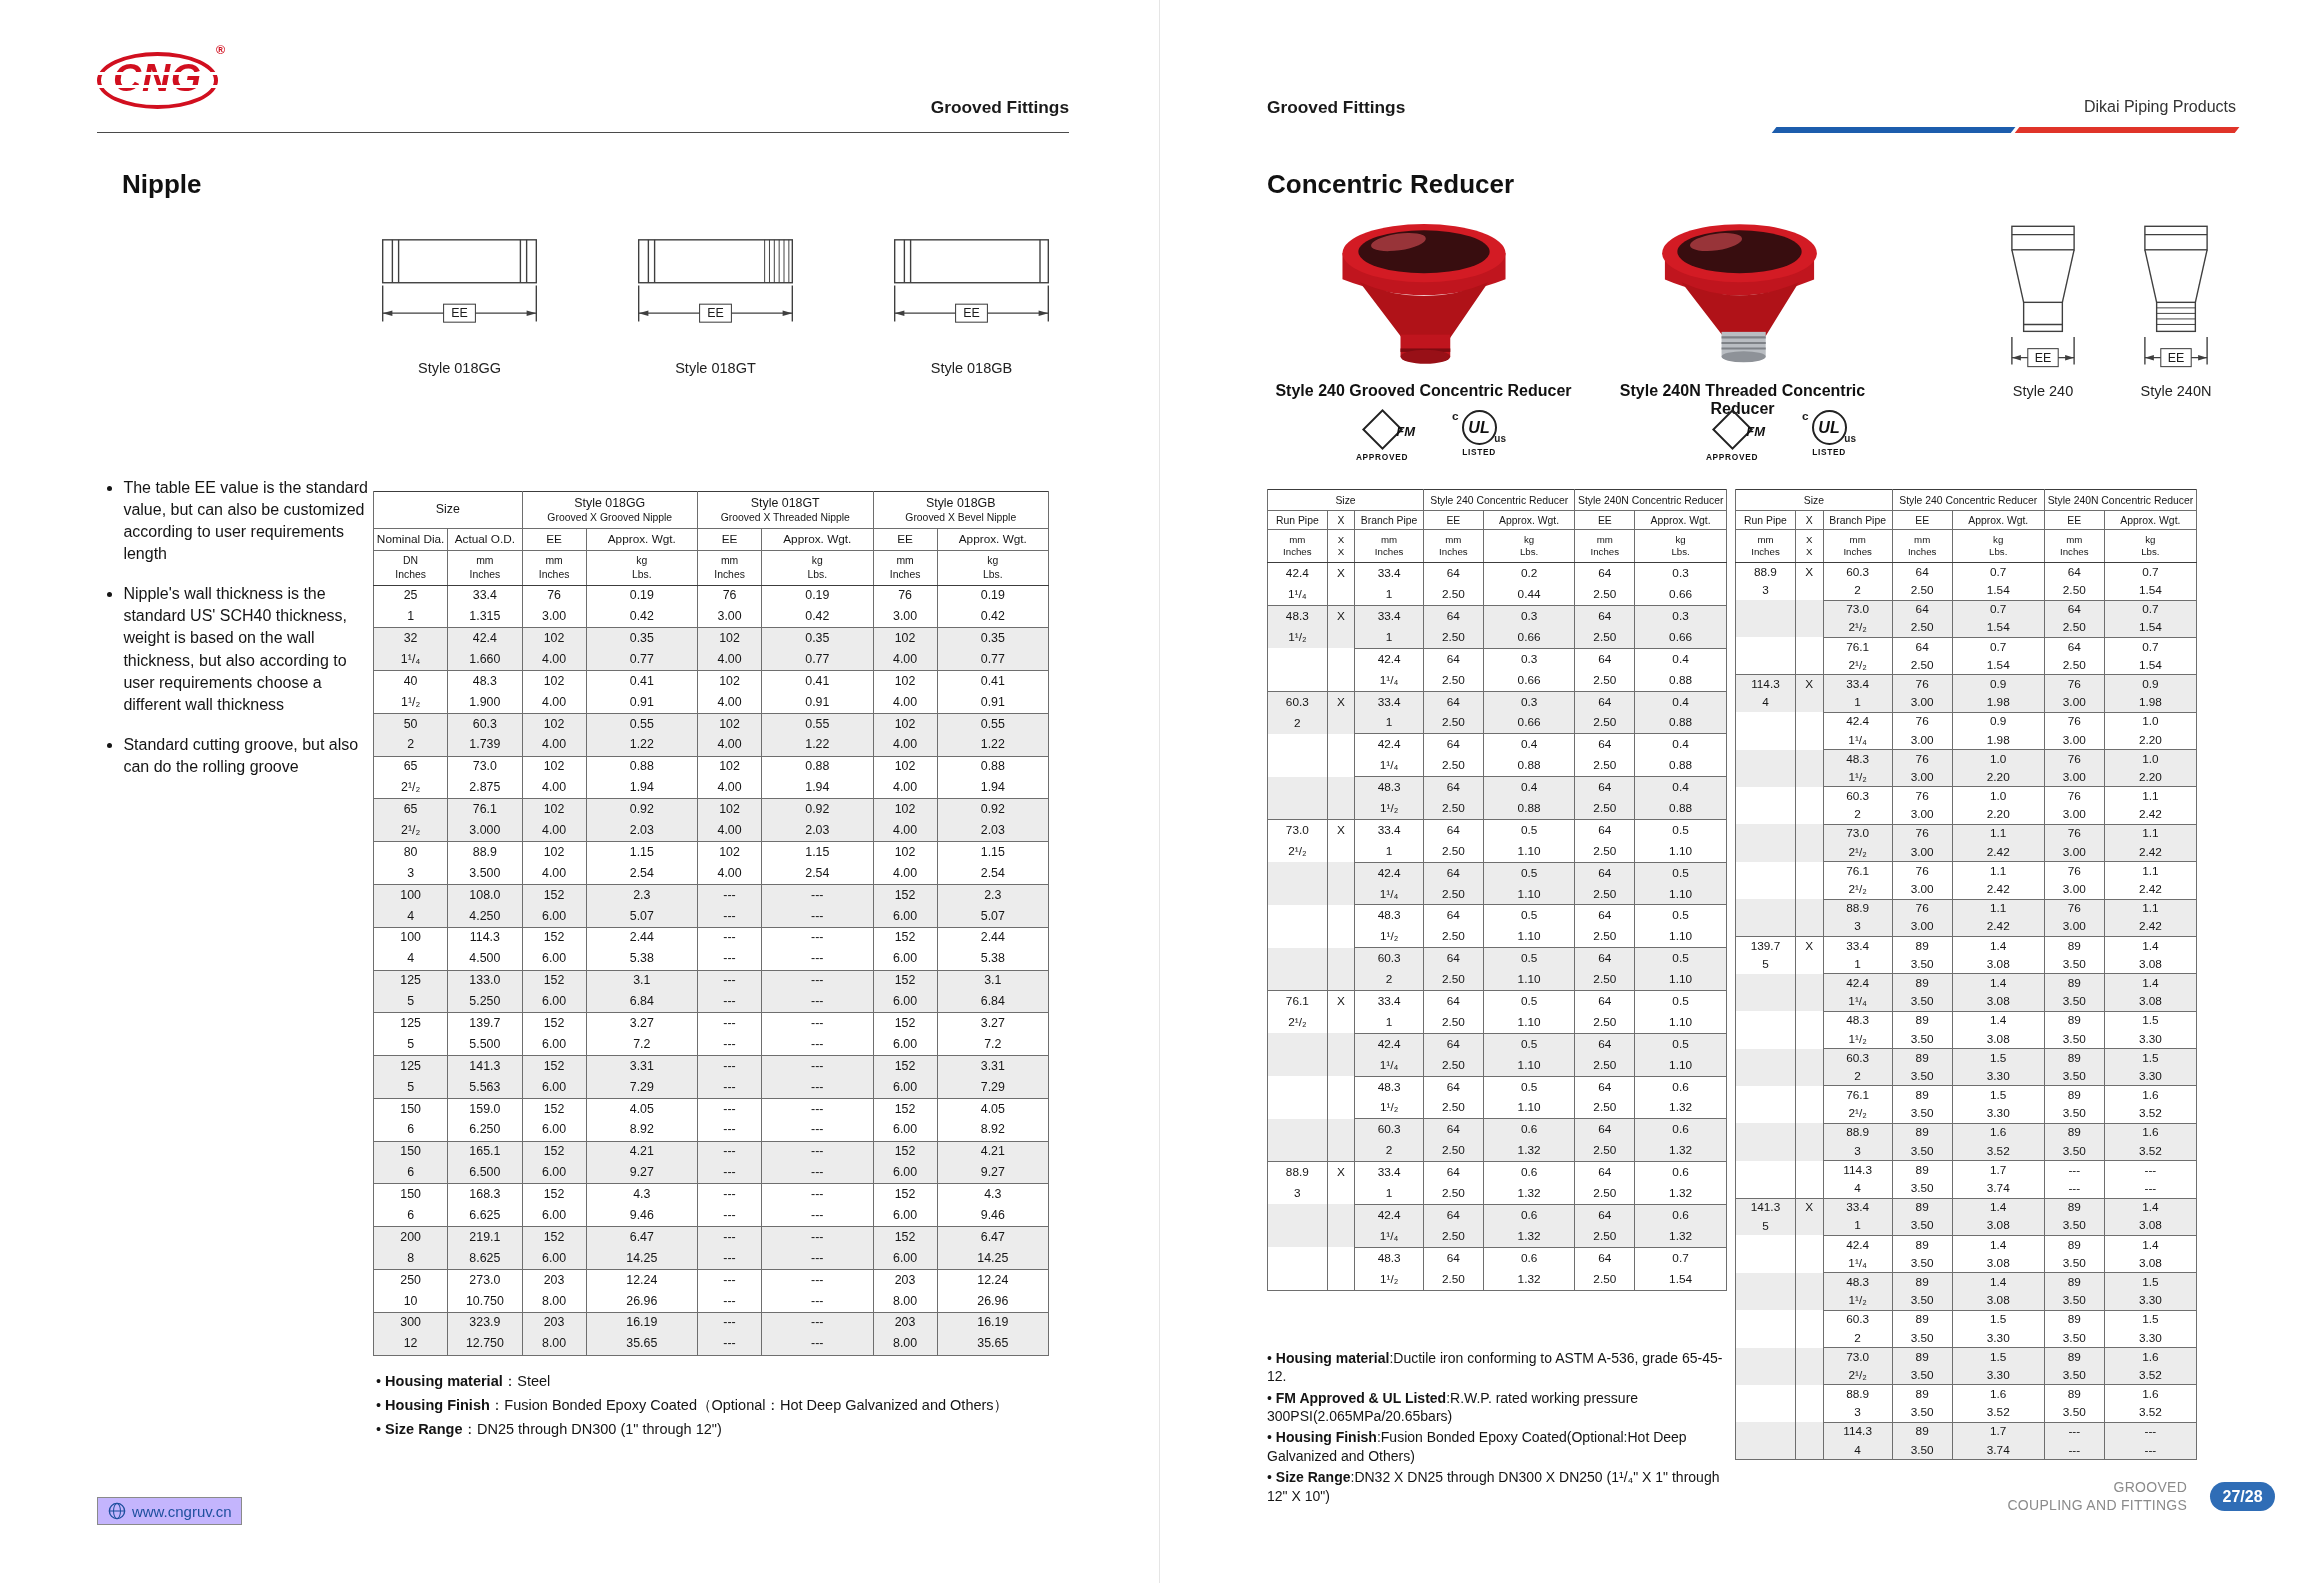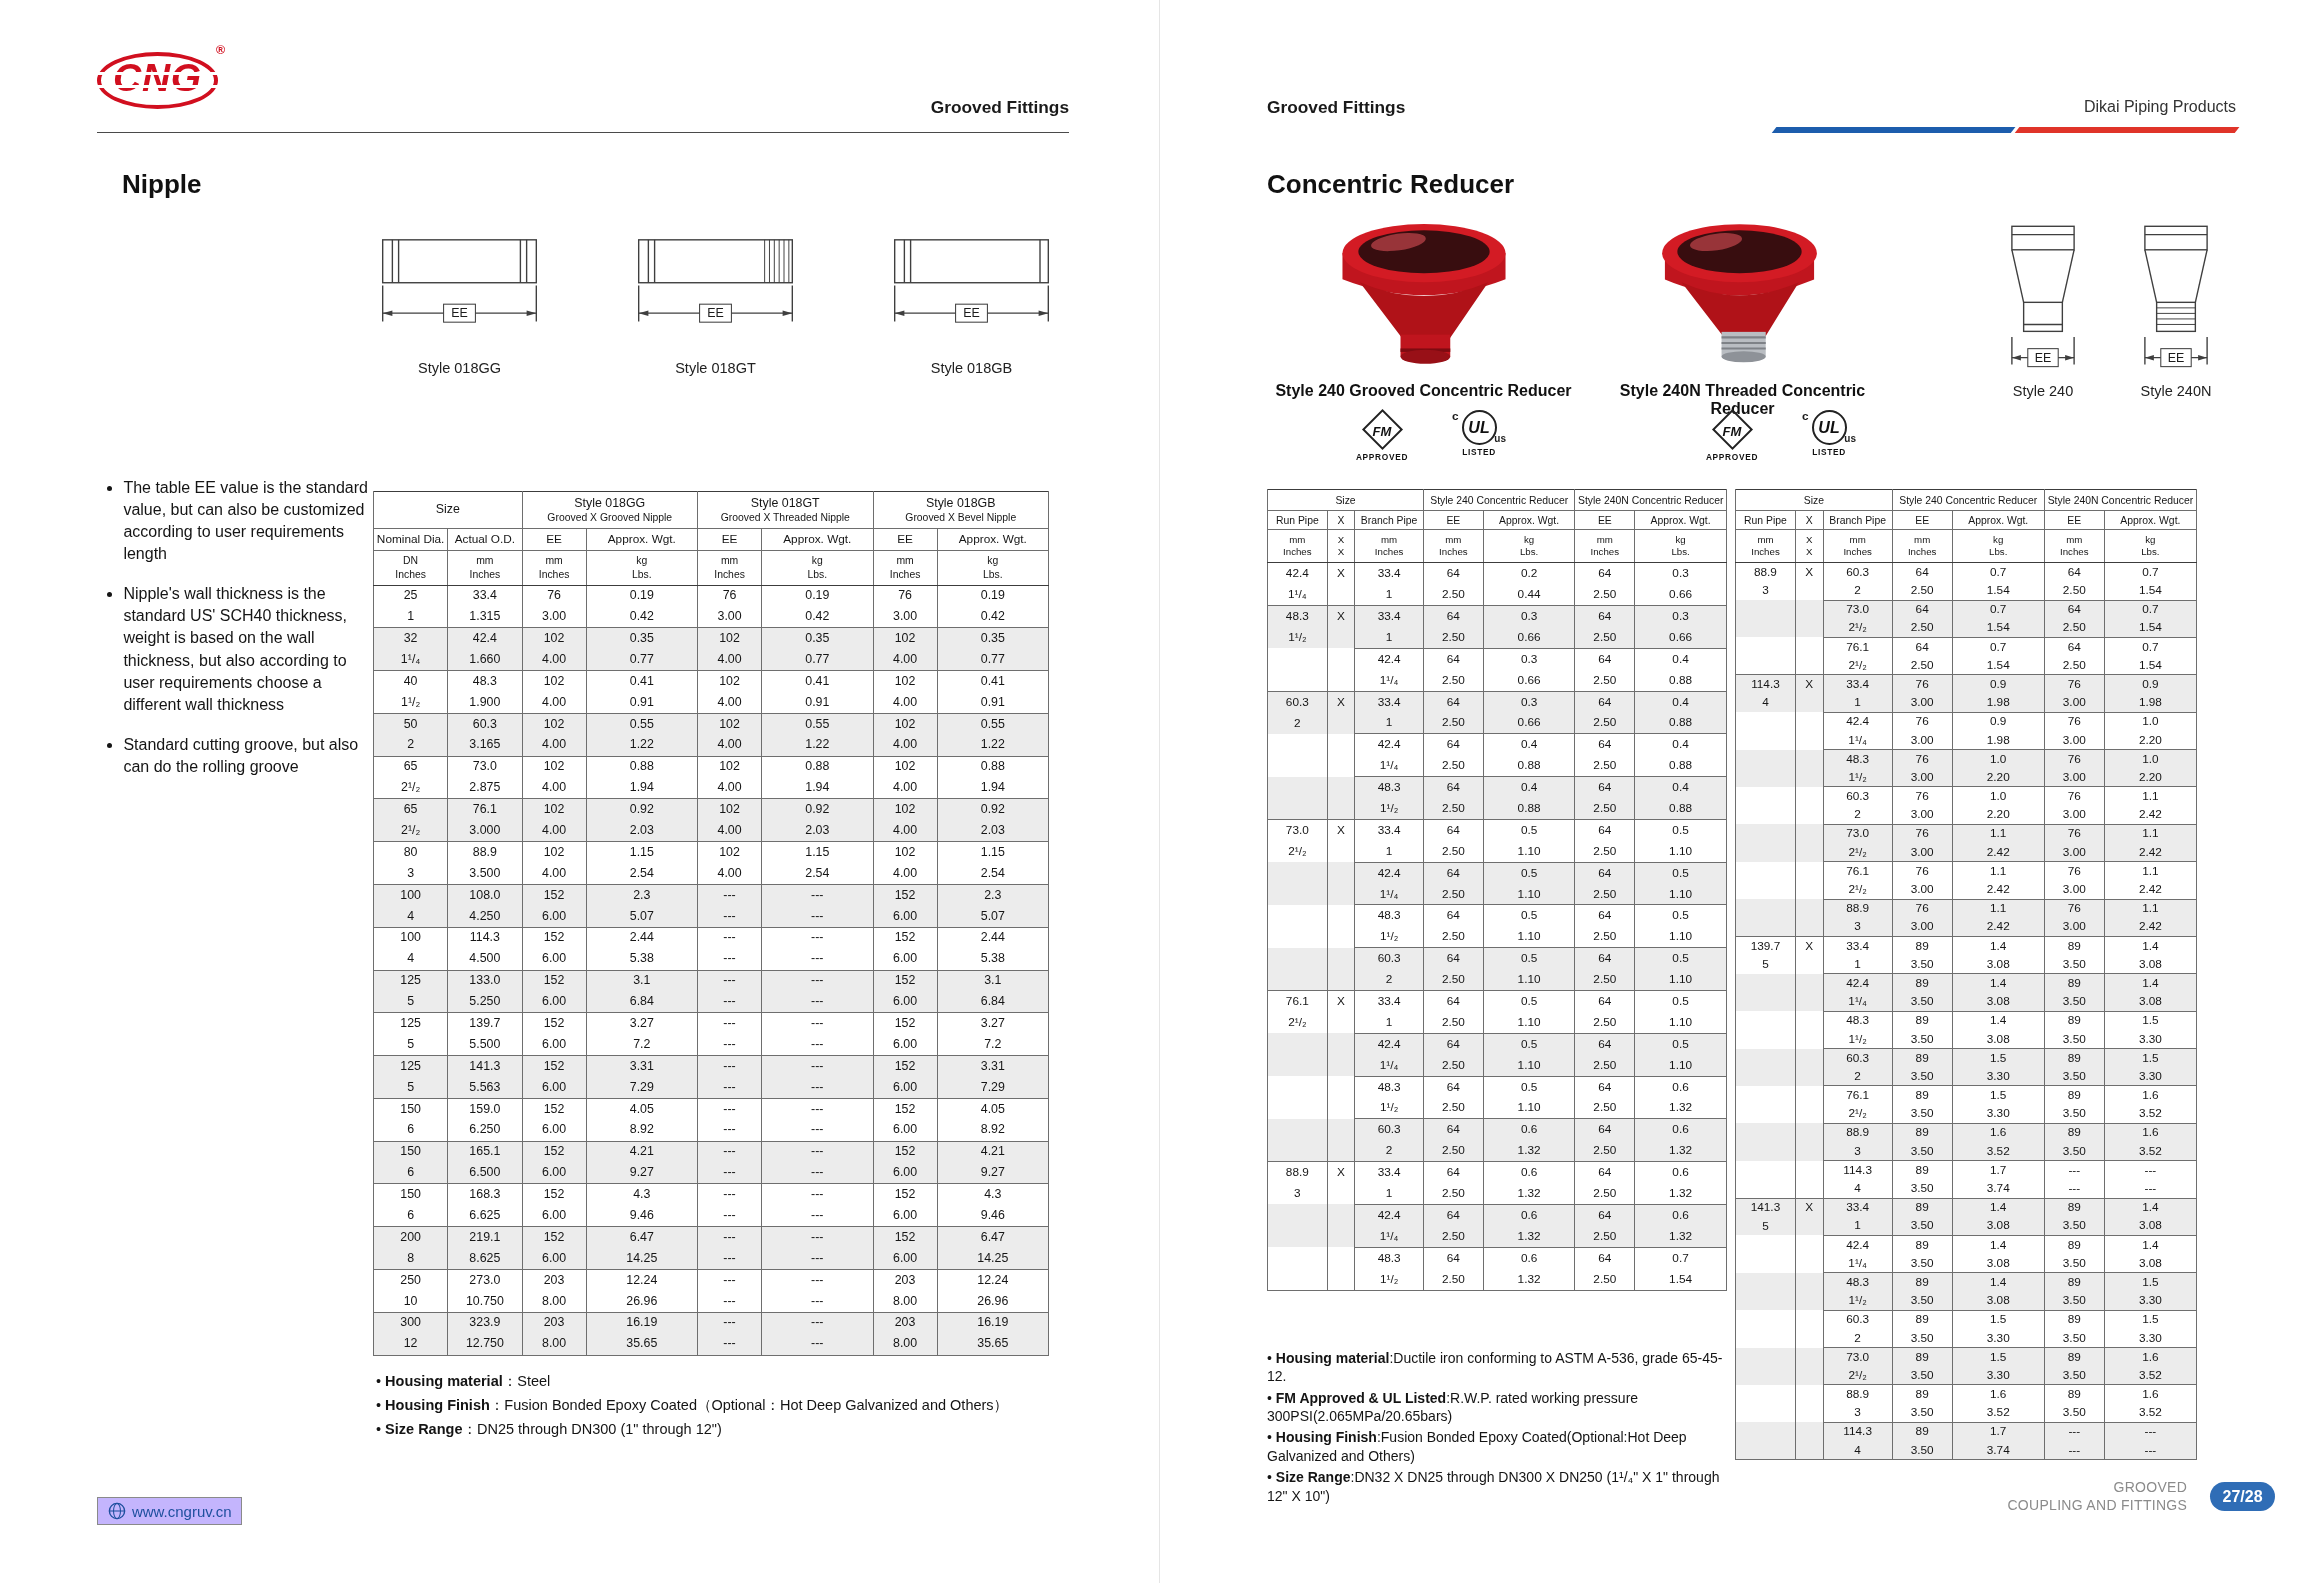--- a/index.html
+++ b/index.html
@@ -58,21 +58,21 @@
   .caption { font-size:16px; font-weight:bold; text-align:center; color:#111; }
   .caption-1 { left:1275px; top:382px; width:297px; }
   .caption-2 { left:1594px; top:382px; width:297px; }
 
   
   .certs { display:flex; gap:28px; align-items:flex-start; }
   .certs-1 { left:1349px; top:409px; }
   .certs-2 { left:1699px; top:409px; }
   .fm { position:relative; width:66px; text-align:center; }
   .fm-d { width:29px; height:29px; border:2.1px solid #222; transform:rotate(45deg); margin:6.2px auto 8.3px; }
-  .fm-t { position:absolute; left:0; right:0; top:14.5px; font-size:13px; font-weight:bold; font-style:italic; color:#111; }
+  .fm-t { position:absolute; left:0; right:0; top:14.5px; font-size:13px; font-weight:bold; font-style:italic; color:#111;text-align:right; }
   .fm-s { font-size:8.3px; font-weight:bold; letter-spacing:0.7px; color:#111; }
   .ul { position:relative; width:72px; text-align:center; }
   .ul-o { width:35px; height:35px; border:2.1px solid #222; border-radius:50%; margin:1.4px auto 1.4px; }
   .ul-t { font-size:16px; font-weight:bold; font-style:italic; line-height:32px; color:#111;text-align:right; }
   .ul-c { position:absolute; left:9px; top:0; font-size:11.8px; font-weight:bold; }
   .ul-us { position:absolute; right:9px; top:23.5px; font-size:10px; font-weight:bold; }
   .ul-s { font-size:8.3px; font-weight:bold; letter-spacing:0.7px; color:#111; }
 
   
   .lp-table { left:373px; top:491px; width:676px; }
@@ -343,21 +343,21 @@
             <td>60.3</td>
             <td>102</td>
             <td>0.55</td>
             <td>102</td>
             <td>0.55</td>
             <td>102</td>
             <td>0.55</td>
           </tr>
           <tr class="shade">
             <td class="pair-end">2</td>
-            <td class="pair-end">3.165</td>
+            <td class="pair-end">1.739</td>
             <td class="pair-end">4.00</td>
             <td class="pair-end">1.22</td>
             <td class="pair-end">4.00</td>
             <td class="pair-end">1.22</td>
             <td class="pair-end">4.00</td>
             <td class="pair-end">1.22</td>
           </tr>
           <tr>
             <td>65</td>
             <td>73.0</td>

